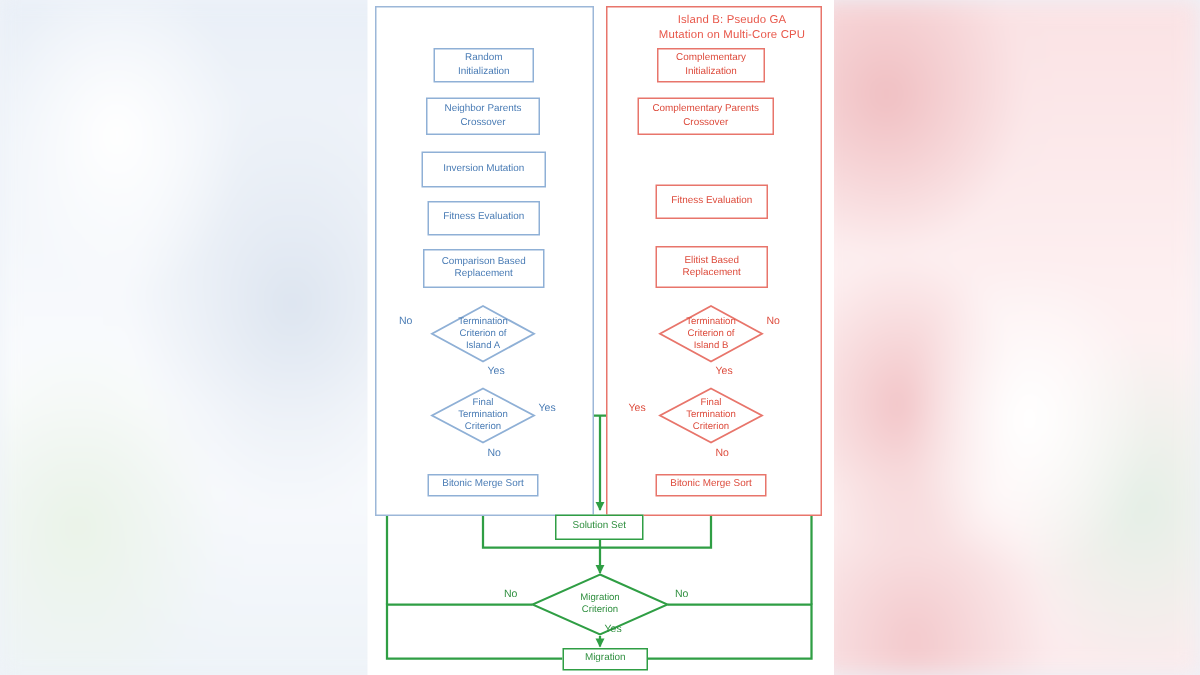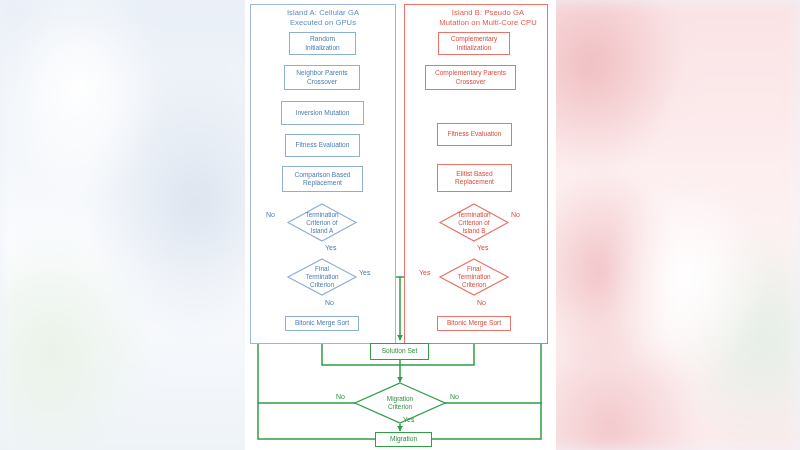--- a/index.html
+++ b/index.html
@@ -137,24 +137,20 @@
 
       <path d="M445,403 L541,403 L541,439 L432,439"></path>
 
       <path d="M258,403 L258,228"></path>
 
       <path d="M541,403 L541,228"></path>
     </g>
   </svg>
 
   <div class="panel panel-a"></div>
-  <div class="panel-title title-a">
-    <div>Island A: Cellular GA</div>
-    <div>Executed on GPUs</div>
-  </div>
 
   <div class="box blue" style="left:289px;top:32px;width:67px;height:23px;">
     <span>Random Initialization</span>
   </div>
   <div class="box blue" style="left:284px;top:65px;width:76px;height:25px;">
     <span>Neighbor Parents Crossover</span>
   </div>
   <div class="box blue" style="left:281px;top:101px;width:83px;height:24px;">
     <span>Inversion Mutation</span>
   </div>

